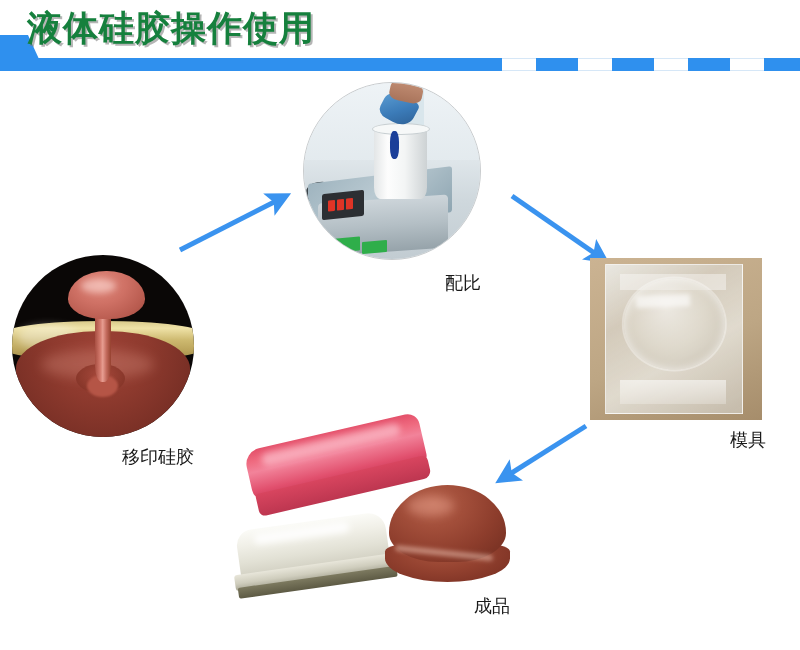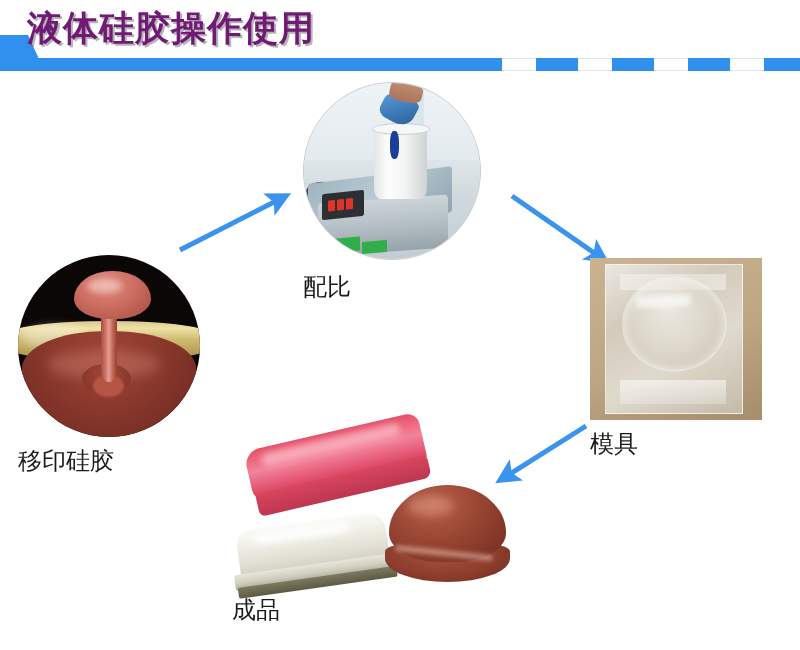--- a/index.html
+++ b/index.html
@@ -19,21 +19,21 @@
   .header {
     position: absolute;
     left: 0; top: 0;
     width: 800px; height: 78px;
   }
   .header-title {
     position: absolute;
     left: 27px; top: 4px;
     font-size: 35px;
     font-weight: bold;
-    color: #701a75;
+    color: #15803d;
     letter-spacing: 1px;
     line-height: 48px;
     text-shadow: 2px 2px 0 rgba(120,120,120,0.55);
     white-space: nowrap;
   }
   .header-left-shape {
     position: absolute;
     left: 0px; top: 35px;
     width: 44px; height: 35px;
     background: #2f90ee;
@@ -71,37 +71,37 @@
     pointer-events: none;
   }
 
   
   .node {
     position: absolute;
   }
   .node-label {
     position: absolute;
     width: 100%;
-    text-align: left;
-    font-size: 24px;
+    text-align: right;
+    font-size: 18px;
     color: #1a1a1a;
     font-family: Liberation Mono, monospace;
     white-space: nowrap;
   }
 
   
   .photo-circle {
     border-radius: 50%;
     overflow: hidden;
     position: relative;
   }
 
   
   #node-silicone {
-    left: 18px; top: 255px;
+    left: 12px; top: 255px;
     width: 182px; height: 182px;
   }
   #node-silicone .photo-circle {
     width: 182px; height: 182px;
     background: #0a0706;
   }
   .sil-rim {
     position: absolute;
     left: -6%; top: 36%;
     width: 112%; height: 22%;

